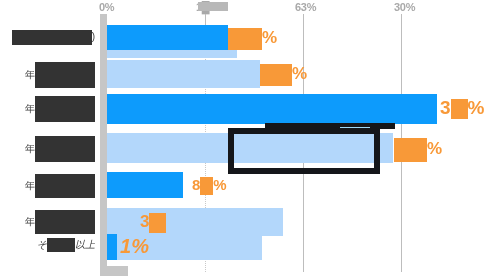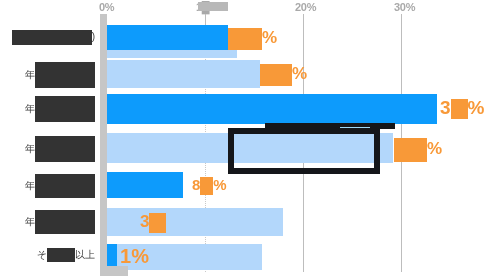--- a/index.html
+++ b/index.html
@@ -86,21 +86,21 @@
   .plot-redact.outline{background:none;border:6px solid #15161a;}
 </style>
 </head>
 <body>
 
 <div id="chart-root">
 
   <div>
     <div class="axis-label" style="left:99px;">0%</div>
     <div class="axis-label" style="left:196px;">1█%</div>
-    <div class="axis-label" style="left:295px;">20%</div>
+    <div class="axis-label" style="left:295px;">63%</div>
     <div class="axis-label" style="left:394px;text-align:right;">30%</div>
 
     <div class="plot-redact" style="left:198px;top:2px;width:30px;height:9px;background:#b8b8b8;"></div>
 
     <div class="gridline dotted" style="left:205px;"></div>
     <div class="gridline" style="left:205px;height:16px;top:14px;"></div>
     <div class="gridline" style="left:303px;"></div>
     <div class="gridline" style="left:401px;"></div>
   </div>
 
@@ -164,21 +164,21 @@
   <div class="row" style="top:204px;height:36px;">
     <div class="cat-label" style="top:6px;">
       <span>年</span><span class="redact" style="width:60px;height:24px;"></span>
     </div>
     <div class="bar light" style="top:4px;height:28px;width:176px;"></div>
     <div class="vlabel" style="left:140px;top:9px;">
       <span>3</span><span class="blk" style="width:17px;height:20px;"></span>
     </div>
   </div>
 
-  <div class="row" style="top:242px;height:34px;">
+  <div class="row" style="top:232px;height:34px;font-style:italic;">
     <div class="cat-label" style="top:6px;">
       <span>そ</span><span class="redact" style="width:28px;height:14px;"></span><span>以上</span>
     </div>
     <div class="bar dark" style="top:2px;height:26px;width:10px;"></div>
     <div class="bar light" style="left:117px;top:2px;height:26px;width:145px;"></div>
     <div class="vlabel" style="left:120px;top:6px;font-size:20px;">
       <span>1</span><span>%</span>
     </div>
   </div>
 

